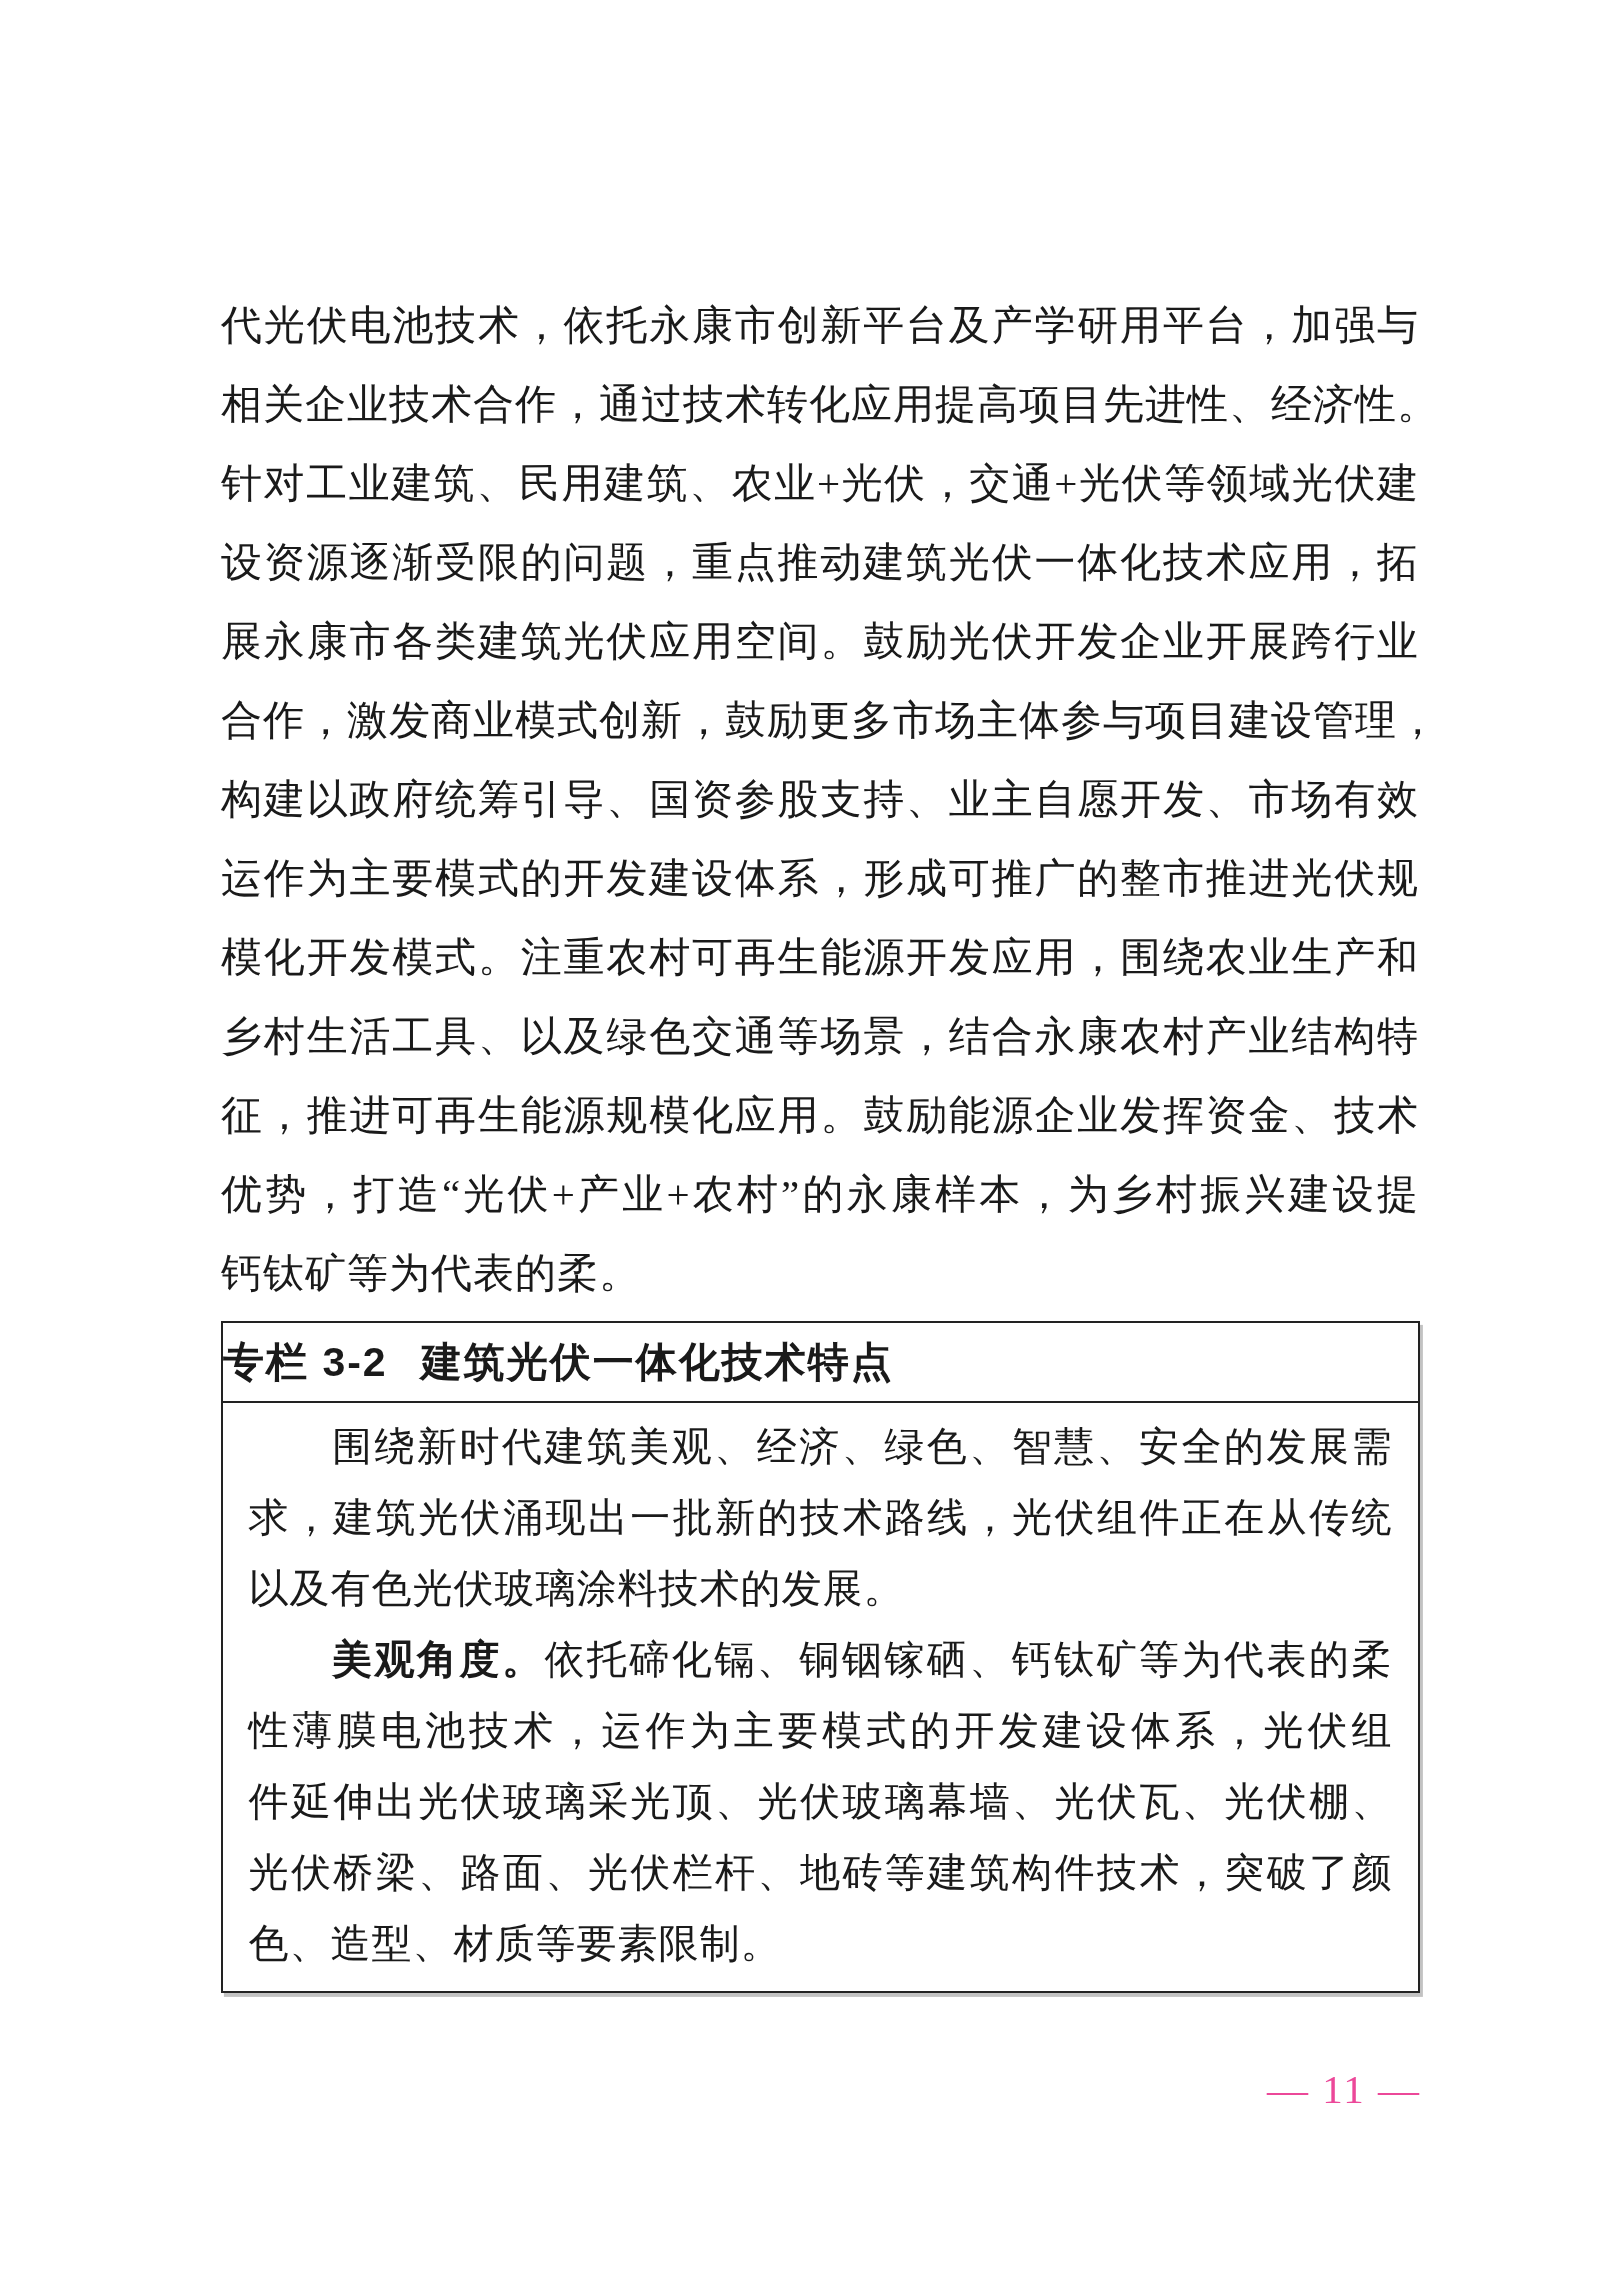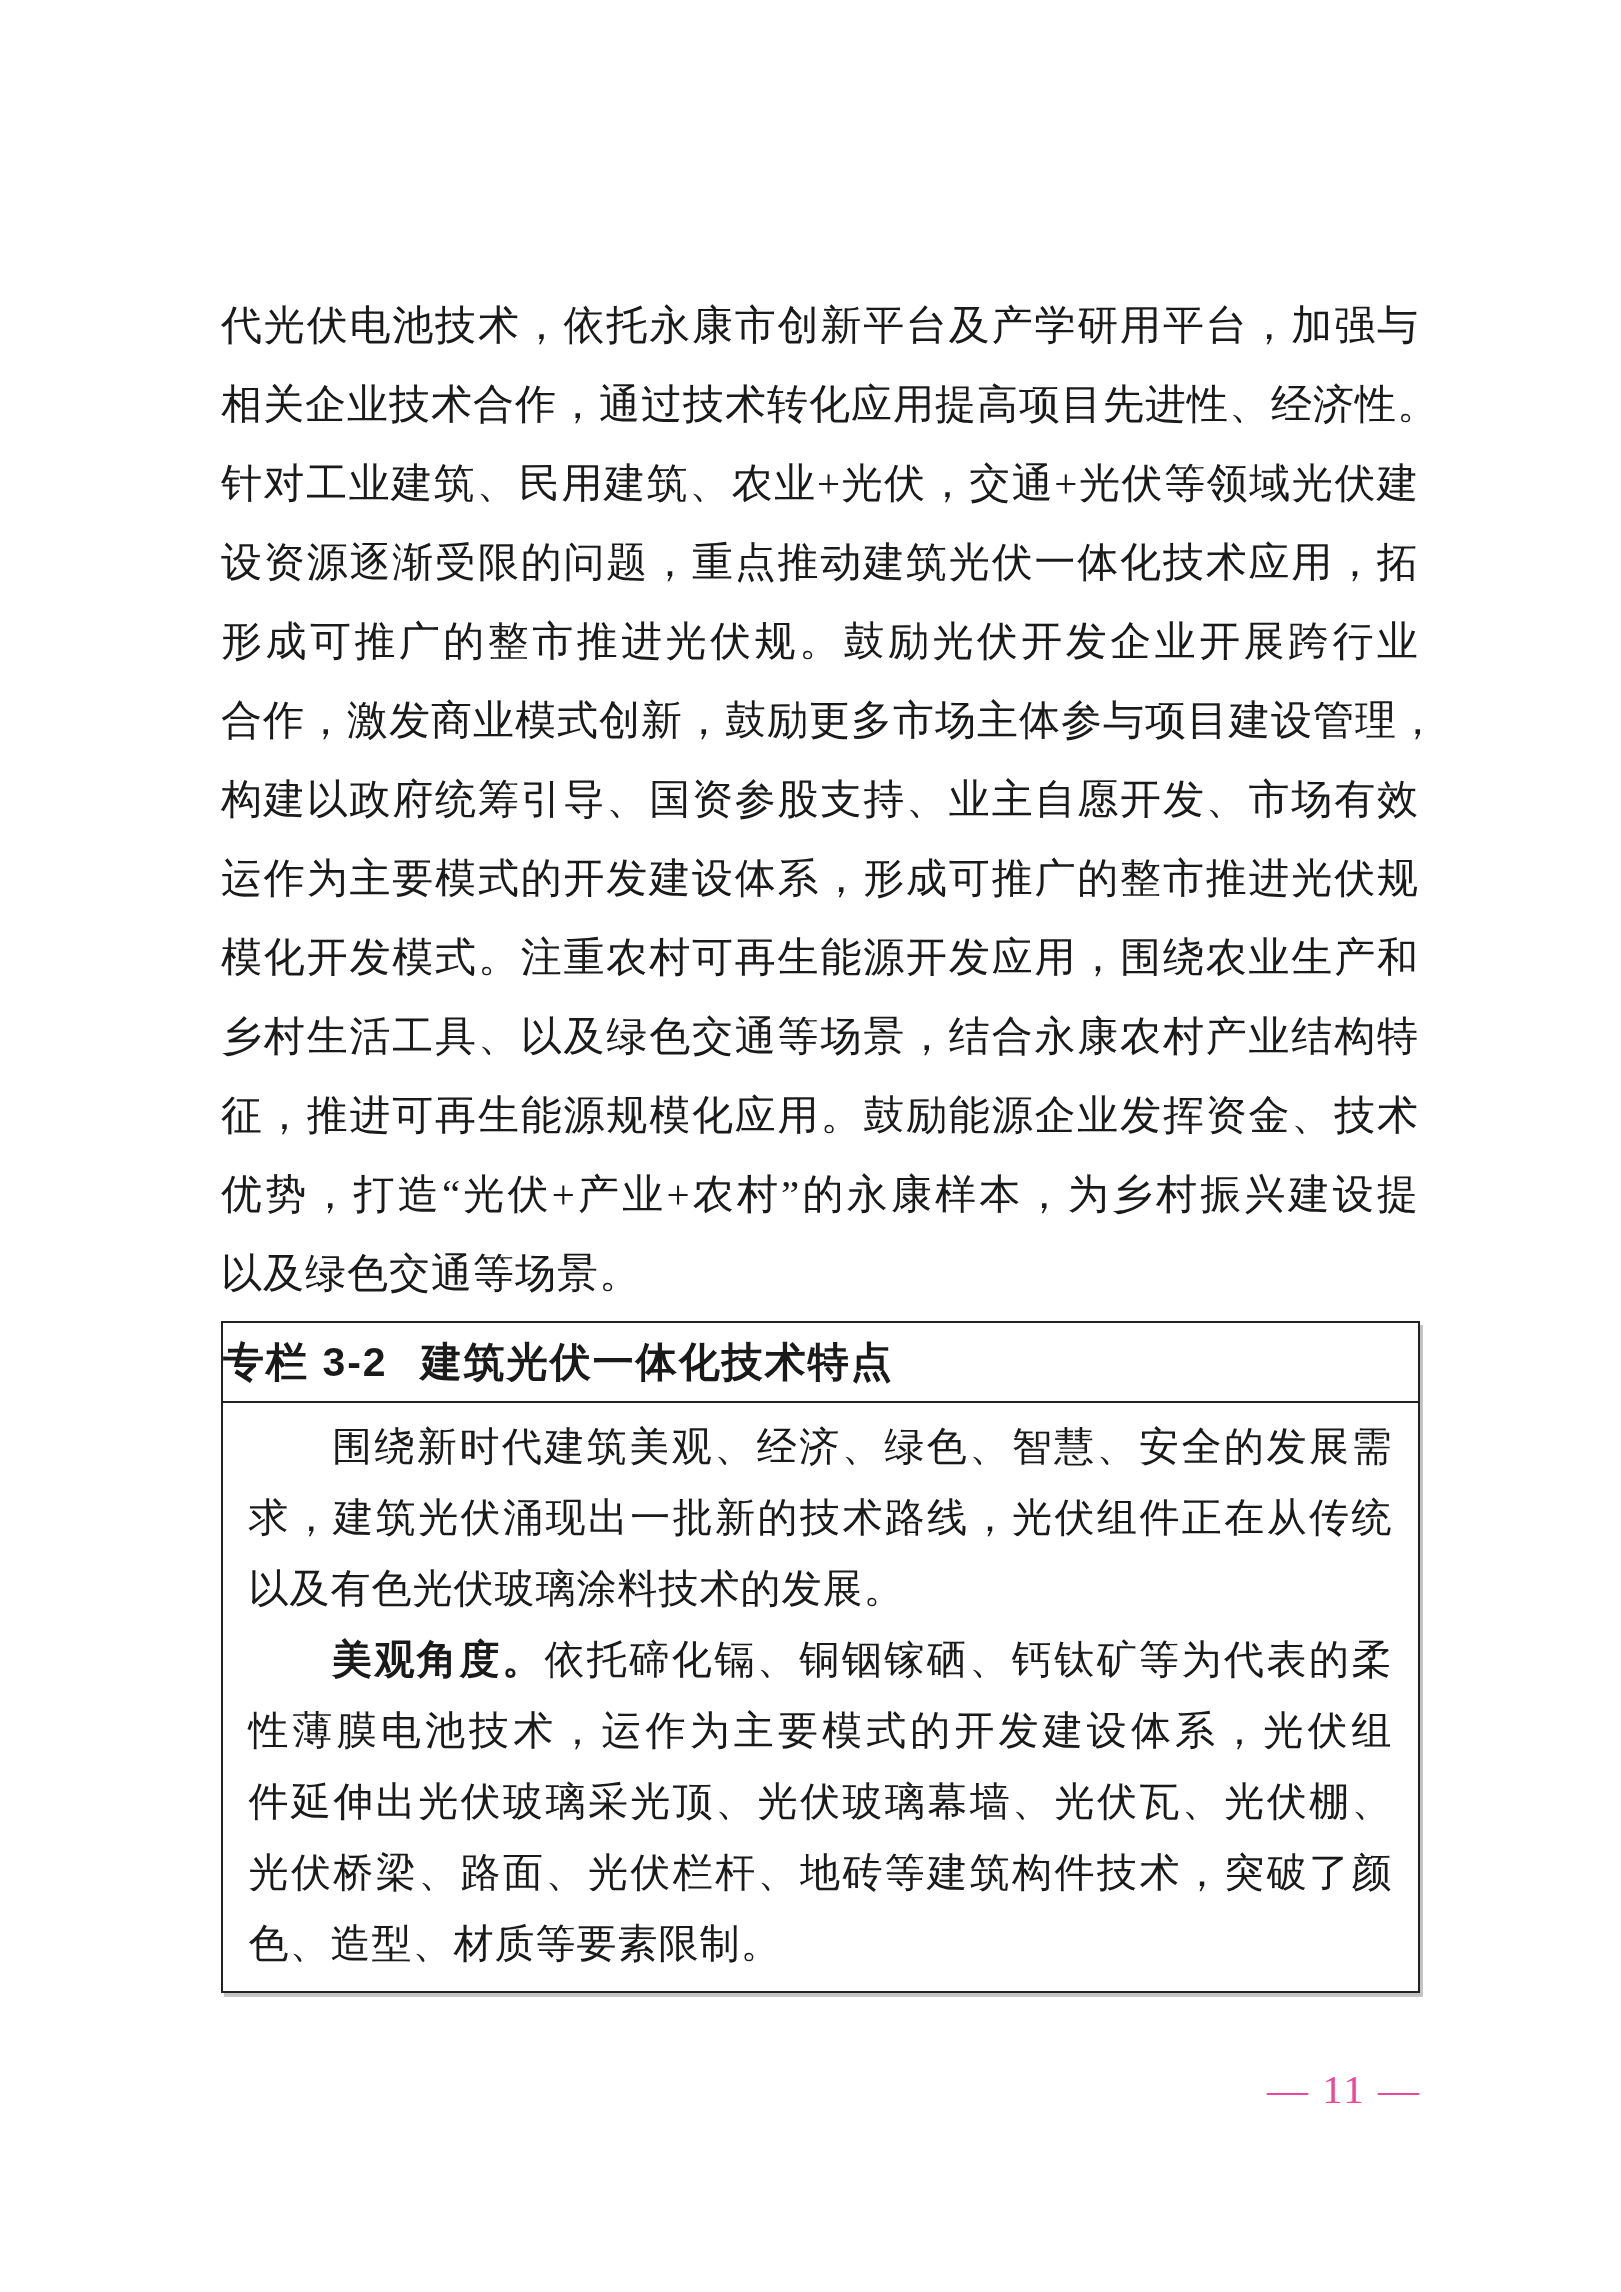--- a/index.html
+++ b/index.html
@@ -77,29 +77,29 @@
 </head>
 <body>
 
 <div class="page">
 
   <div class="body-text" id="bodyLines">
       <div class="t-line">代光伏电池技术，依托永康市创新平台及产学研用平台，加强与</div>
       <div class="t-line">相关企业技术合作，通过技术转化应用提高项目先进性、经济性。</div>
       <div class="t-line">针对工业建筑、民用建筑、农业+光伏，交通+光伏等领域光伏建</div>
       <div class="t-line">设资源逐渐受限的问题，重点推动建筑光伏一体化技术应用，拓</div>
-      <div class="t-line">形成可推广的整市推进光伏规。鼓励光伏开发企业开展跨行业</div>
+      <div class="t-line">展永康市各类建筑光伏应用空间。鼓励光伏开发企业开展跨行业</div>
       <div class="t-line">合作，激发商业模式创新，鼓励更多市场主体参与项目建设管理，</div>
       <div class="t-line">构建以政府统筹引导、国资参股支持、业主自愿开发、市场有效</div>
       <div class="t-line">运作为主要模式的开发建设体系，形成可推广的整市推进光伏规</div>
       <div class="t-line">模化开发模式。注重农村可再生能源开发应用，围绕农业生产和</div>
       <div class="t-line">乡村生活工具、以及绿色交通等场景，结合永康农村产业结构特</div>
       <div class="t-line">征，推进可再生能源规模化应用。鼓励能源企业发挥资金、技术</div>
       <div class="t-line">优势，打造“光伏+产业+农村”的永康样本，为乡村振兴建设提</div>
-      <div class="t-line short">以及绿色交通等场景。</div>
+      <div class="t-line short">钙钛矿等为代表的柔。</div>
     </div>
 
   <div class="callout-box">
     <div class="box-title">
       <span class="title-prefix">专栏 3-2</span><span>建筑光伏一体化技术特点</span>
     </div>
     <div class="box-content" id="boxLines">
         <div class="t-line"><span class="indent"></span>围绕新时代建筑美观、经济、绿色、智慧、安全的发展需</div>
         <div class="t-line">求，建筑光伏涌现出一批新的技术路线，光伏组件正在从传统</div>
         <div class="t-line short">以及有色光伏玻璃涂料技术的发展。</div>

